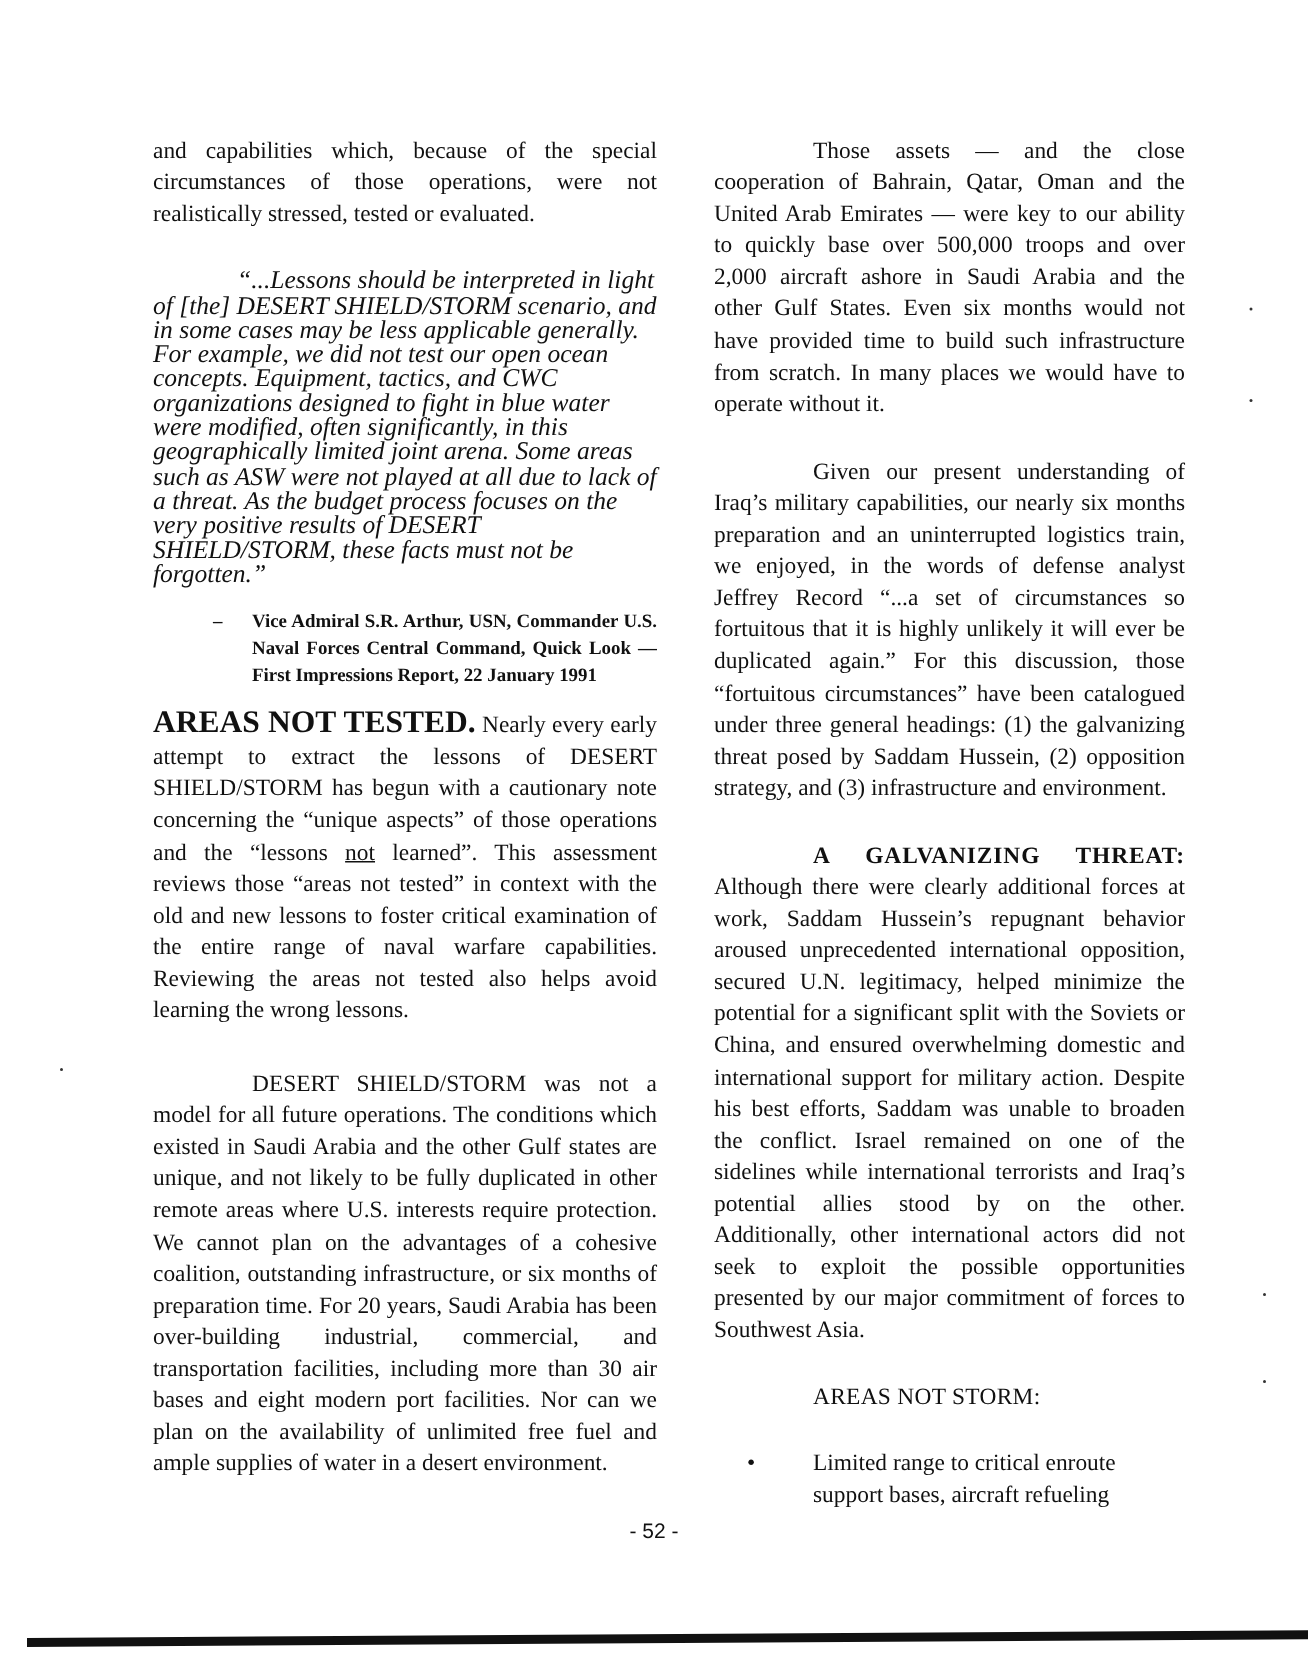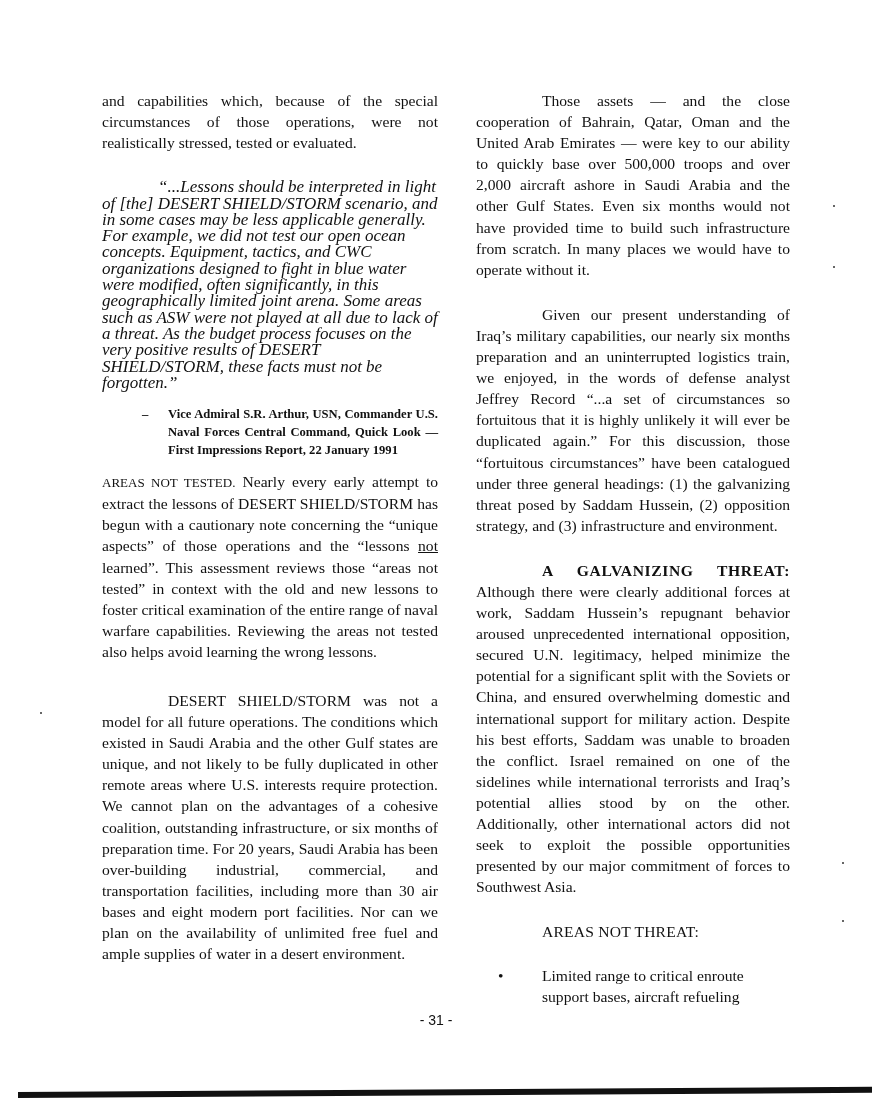--- a/index.html
+++ b/index.html
@@ -11,21 +11,21 @@
   p { margin:0; font-size:15.6px; line-height:21.1px; text-align:justify; }
   .indent { text-indent:66px; }
   .quote { font-style:italic; font-size:17px; line-height:16.3px; margin-top:26px; }
   .quote .qi { text-indent:56px; display:block; }
   .attribution { display:flex; margin-top:14px; padding-left:40px; font-weight:bold; font-size:12.6px; line-height:18px; }
   .attribution .dash { width:26px; flex:none; }
   .attribution .text { flex:1; text-align:justify; }
   .gap-s { margin-top:12px; }
   .gap-m { margin-top:24px; }
   .gap-l { margin-top:28px; }
-  .lead { font-weight:normal; font-size:13px; }
+  .lead { font-weight:bold; font-size:21px; }
   .heading-threat { font-weight:bold; letter-spacing:0.6px; }
   .u { text-decoration:underline; }
   .subhead { margin-top:26px; padding-left:66px; font-size:15.6px; font-weight:normal; letter-spacing:0.2px; }
   .bullets { list-style:none; margin:24px 0 0 0; padding:0; }
   .bullets li { display:flex; font-size:15.6px; line-height:21px; }
   .bullets .dot { width:66px; flex:none; text-align:left; padding-left:22px; box-sizing:border-box; }
   .page-num { position:absolute; top:1012px; left:0; width:872px; text-align:center;
               font-family:"Liberation Sans Narrow","Liberation Sans",sans-serif; font-size:14px; }
   .bottom-rule { position:absolute; left:18px; top:1092px; width:856px; height:6px;
                  background:#111; transform:skewY(-0.35deg); transform-origin:left; }
@@ -51,30 +51,30 @@
   <p class="indent gap-l">DESERT SHIELD/STORM was not a model for all future operations. The conditions which existed in Saudi Arabia and the other Gulf states are unique, and not likely to be fully duplicated in other remote areas where U.S. interests require protection. We cannot plan on the advantages of a cohesive coalition, outstanding infrastructure, or six months of preparation time. For 20 years, Saudi Arabia has been over-building industrial, commercial, and transportation facilities, including more than 30 air bases and eight modern port facilities. Nor can we plan on the availability of unlimited free fuel and ample supplies of water in a desert environment.</p>
 </div>
 
 <div class="col col-right">
   <p class="indent">Those assets — and the close cooperation of Bahrain, Qatar, Oman and the United Arab Emirates — were key to our ability to quickly base over 500,000 troops and over 2,000 aircraft ashore in Saudi Arabia and the other Gulf States. Even six months would not have provided time to build such infrastructure from scratch. In many places we would have to operate without it.</p>
 
   <p class="indent gap-m">Given our present understanding of Iraq’s military capabilities, our nearly six months preparation and an uninterrupted logistics train, we enjoyed, in the words of defense analyst Jeffrey Record “...a set of circumstances so fortuitous that it is highly unlikely it will ever be duplicated again.”  For this discussion, those “fortuitous circumstances” have been catalogued under three general headings: (1) the galvanizing threat posed by Saddam Hussein, (2) opposition strategy, and (3) infrastructure and environment.</p>
 
   <p class="indent gap-m"><span class="heading-threat">A GALVANIZING THREAT:</span><span> Although there were clearly additional forces at work, Saddam Hussein’s repugnant behavior aroused unprecedented international opposition, secured U.N. legitimacy, helped minimize the potential for a significant split with the Soviets or China, and ensured overwhelming domestic and international support for military action. Despite his best efforts, Saddam was unable to broaden the conflict. Israel remained on one of the sidelines while international terrorists and Iraq’s potential allies stood by on the other. Additionally, other international actors did not seek to exploit the possible opportunities presented by our major commitment of forces to Southwest Asia.</span></p>
 
-  <div class="subhead">AREAS NOT THREAT:</div>
+  <div class="subhead">AREAS NOT STORM:</div>
 
   <ul class="bullets">
     <li>
       <span class="dot">•</span>
       <span>Limited range to critical enroute support bases, aircraft refueling</span>
     </li>
   </ul>
 </div>
 
-<div class="page-num">- 31 -</div>
+<div class="page-num">- 52 -</div>
 <div class="bottom-rule"></div>
 
 <span class="speck" style="left:833px;top:205px"></span>
 <span class="speck" style="left:833px;top:266px"></span>
 <span class="speck" style="left:40px;top:712px"></span>
 <span class="speck" style="left:842px;top:862px"></span>
 <span class="speck" style="left:842px;top:920px"></span>
 
 </body></html>

